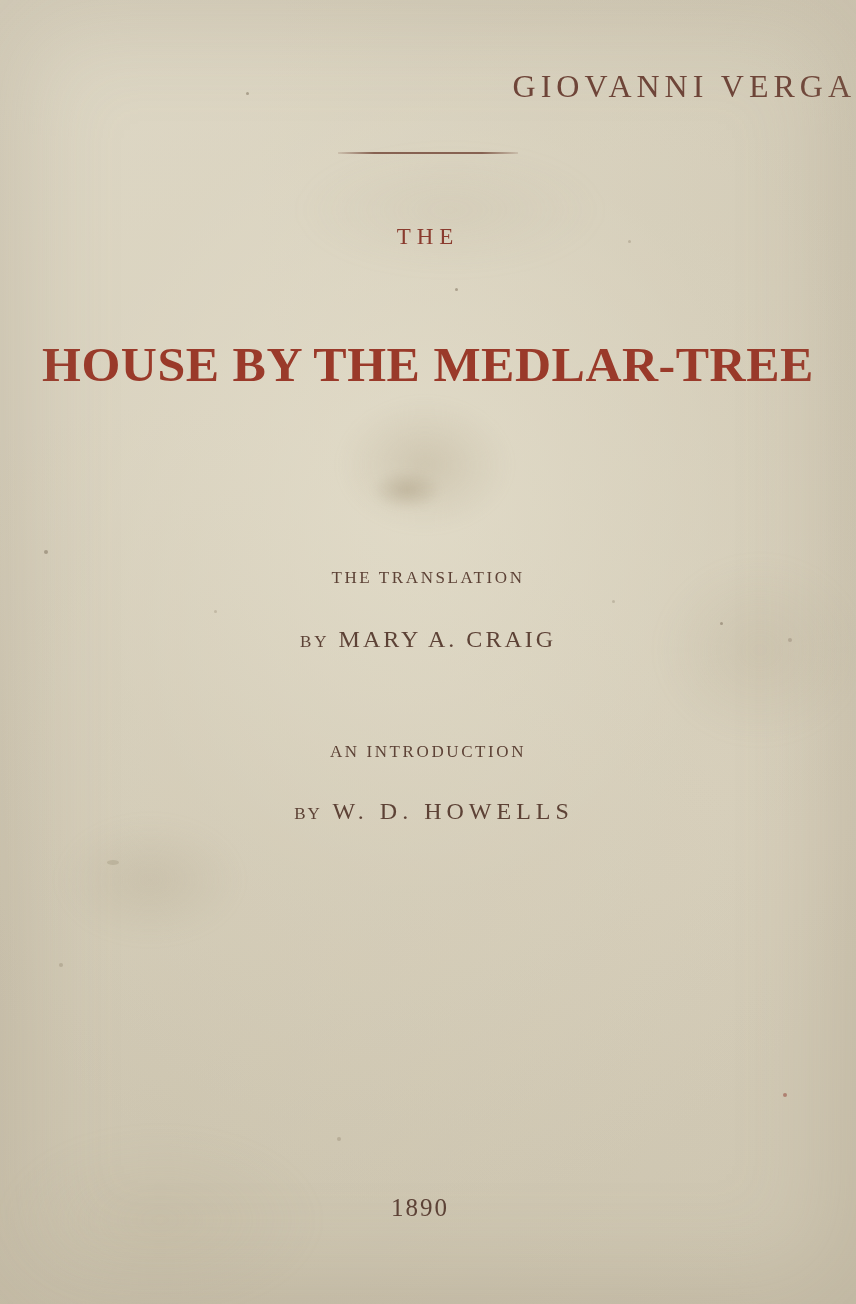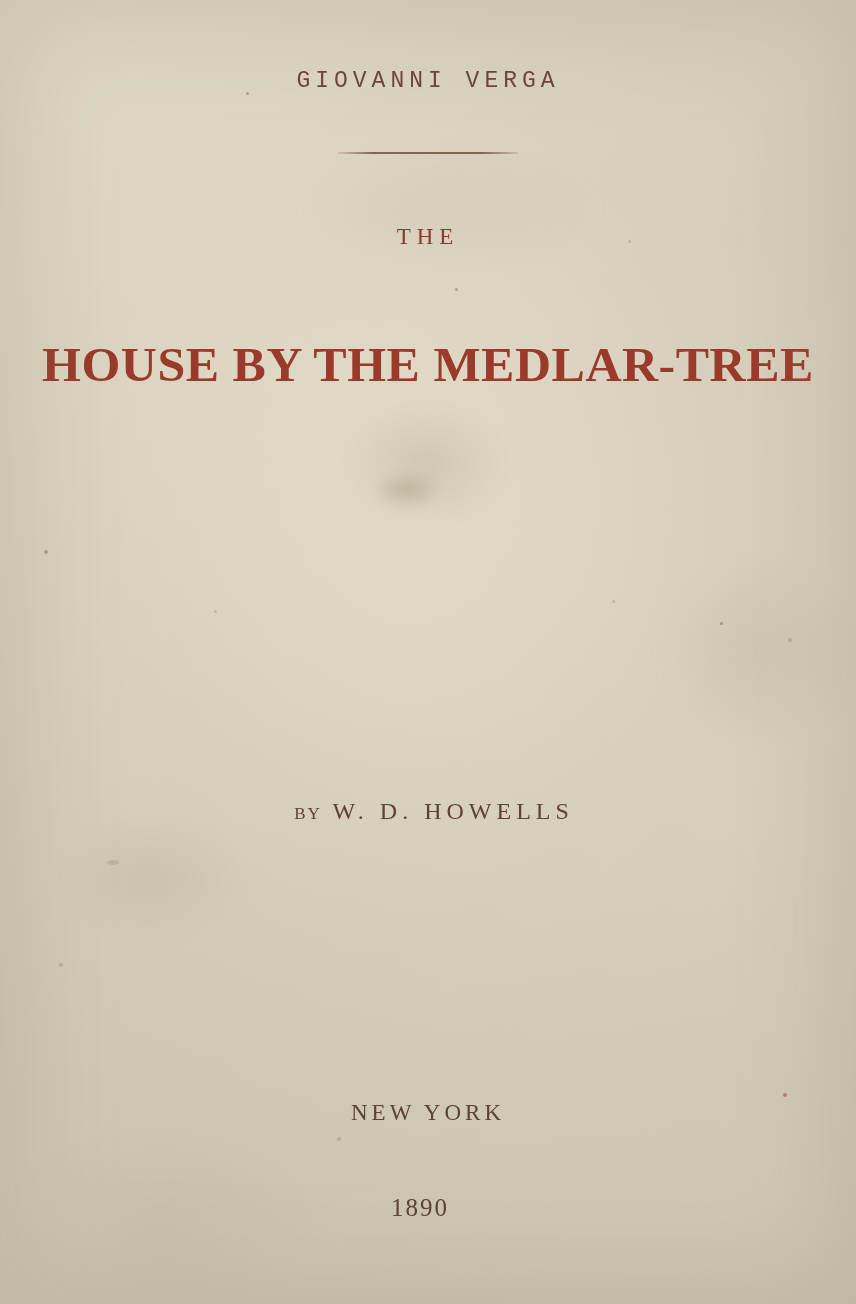--- a/index.html
+++ b/index.html
@@ -60,24 +60,25 @@
     z-index: 3;
     width: 100%;
     height: 100%;
     text-align: center;
   }
 
   .author {
     position: absolute;
     top: 68px;
     left: 0; right: 0;
-    font-size: 23px;
+    font-size: 32px;
     letter-spacing: 5px;
     color: #6e4438;
-    font-family: Liberation Mono, monospace;
+    font-family: Liberation Serif, serif;
+    text-align: right;
   }
 
   .rule {
     position: absolute;
     top: 152px;
     left: 50%;
     transform: translateX(-50%);
     width: 180px;
     height: 2px;
     background: linear-gradient(90deg, rgba(120,78,62,0.15), rgba(120,78,62,0.85) 20%, rgba(120,78,62,0.85) 80%, rgba(120,78,62,0.15));
@@ -204,25 +205,30 @@
   <div class="content">
 
     <div class="author">GIOVANNI VERGA</div>
 
     <div class="rule"></div>
 
     <div class="the">THE</div>
 
     <div class="main-title">HOUSE BY THE MEDLAR-TREE</div>
 
-
+    <div class="trans-label">THE TRANSLATION</div>
+    <div class="trans-by">
+      <span class="small">BY</span>
+      <span>MARY A. CRAIG</span>
+    </div>
+
+    <div class="intro-label">AN INTRODUCTION</div>
     <div class="intro-by">
       <span class="small">BY</span>
       <span>W. D. HOWELLS</span>
     </div>
 
-    <div class="city">NEW YORK</div>
     <div class="year">1890</div>
 
   </div>
 
   <div class="vignette"></div>
 </div>
 
 </body></html>

